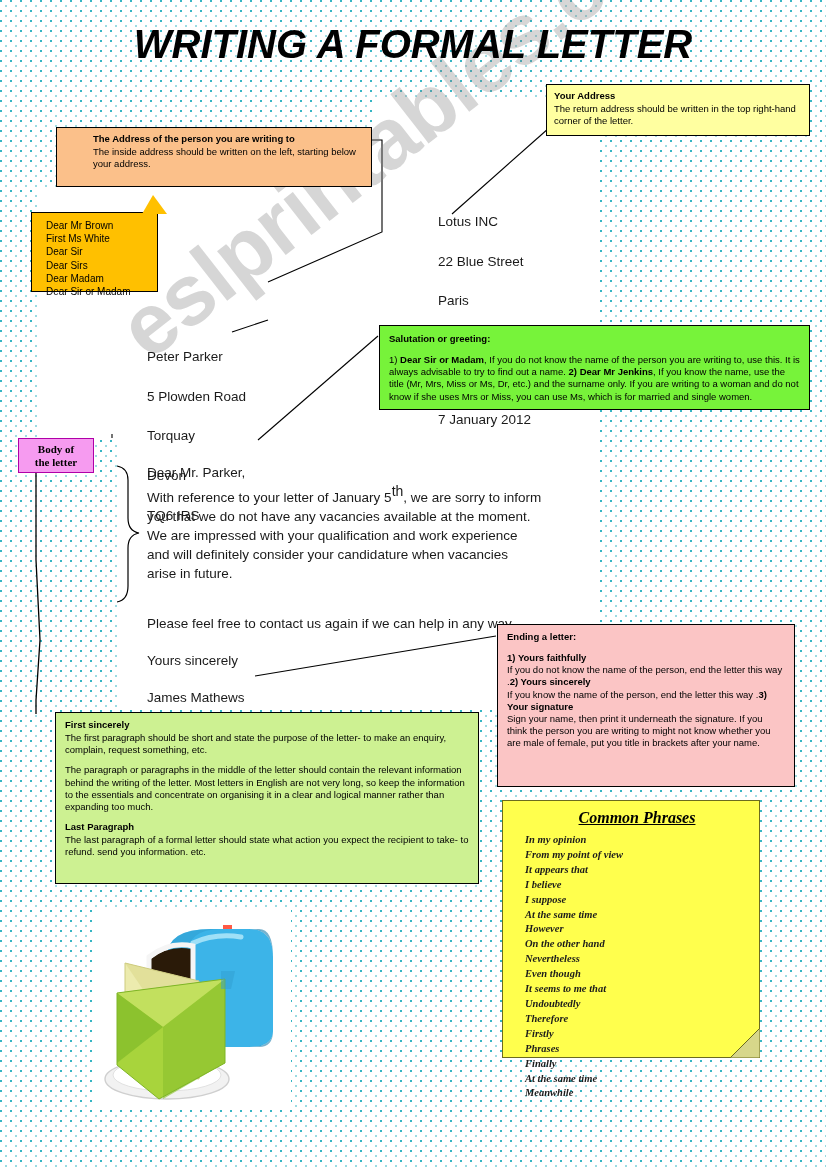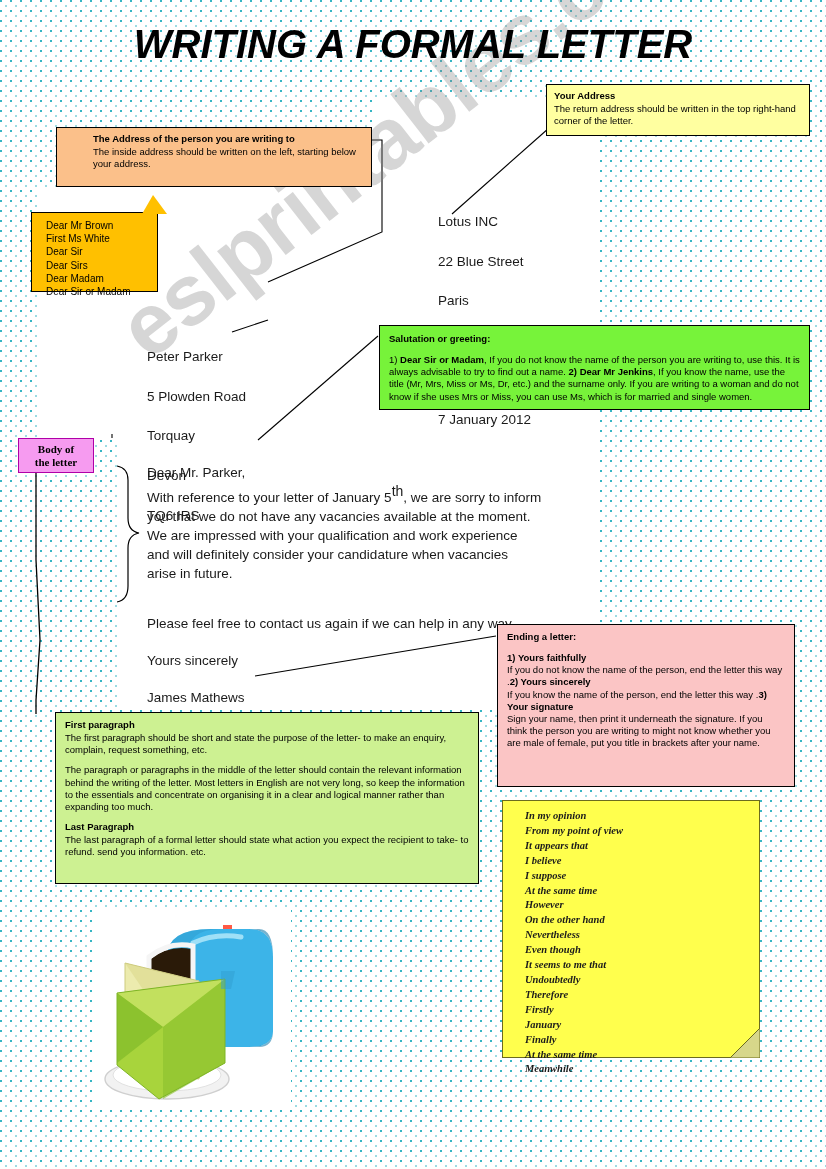--- a/index.html
+++ b/index.html
@@ -251,46 +251,47 @@
     <div>HR Manager of Lotus INC</div>
   </div>
 
   <div class="box pinkbox" style="left:497px;top:624px;width:298px;height:163px;padding:6px 9px;">
     <span class="hd">Ending a letter:</span>
     <div class="gap"></div>
     <p><b>1) Yours faithfully</b><br><span>If you do not know the name of the person, end the letter this way .</span><b>2) Yours sincerely</b><br><span>If you know the name of the person, end the letter this way .</span><b>3) Your signature</b><br><span>Sign your name, then print it underneath the signature. If you think the person you are writing to  might not know whether you are male of female, put you title in brackets after your name.</span></p>
   </div>
 
   <div class="box lgreenbox" style="left:55px;top:712px;width:424px;height:172px;padding:6px 9px;">
-    <span class="hd">First paragraph</span>
+    <span class="hd">First sincerely</span>
     <p>The first paragraph should be short and state the purpose of the letter- to make an enquiry, complain, request something, etc.</p>
     <div class="gap"></div>
     <p>The paragraph or paragraphs in the middle of the letter should contain the relevant information behind the writing of the letter. Most letters in English are not very long, so keep the information to the essentials and concentrate on organising it in a clear and logical manner rather than expanding too much.</p>
     <div class="gap"></div>
     <span class="hd">Last Paragraph</span>
     <p>The last paragraph of a formal letter should state what action you expect the recipient to take- to refund. send you information. etc.</p>
   </div>
 
   <div class="sticky" style="left:502px;top:800px;width:258px;height:258px;">
+    <span class="st">Common Phrases</span>
     <ul>
       <li>In my opinion</li>
       <li>From my point of view</li>
       <li>It appears that</li>
       <li>I believe</li>
       <li>I suppose</li>
       <li>At the same time</li>
       <li>However</li>
       <li>On the other hand</li>
       <li>Nevertheless</li>
       <li>Even though</li>
       <li>It seems to me that</li>
       <li>Undoubtedly</li>
       <li>Therefore</li>
       <li>Firstly</li>
-      <li>January</li>
+      <li>Phrases</li>
       <li>Finally</li>
       <li>At the same time</li>
       <li>Meanwhile</li>
     </ul>
     <svg class="curl" viewBox="0 0 34 34">
       <path d="M34 34 L34 4 L4 34 Z" fill="#d7d78a" stroke="#6b6b1f" stroke-width="1"></path>
       <path d="M34 4 L4 34" fill="none" stroke="#6b6b1f" stroke-width="1"></path>
     </svg>
   </div>
 

